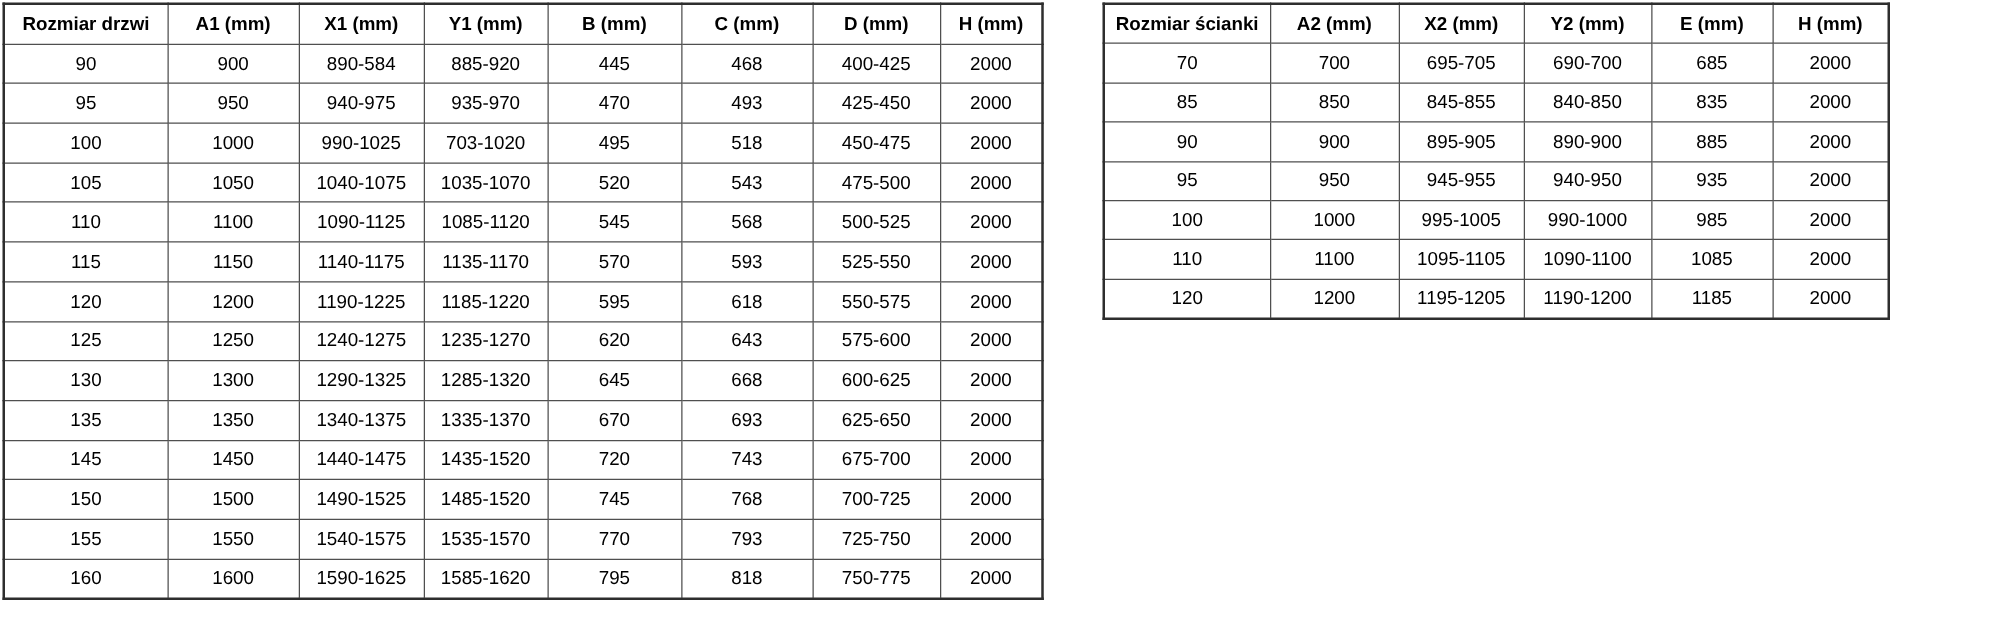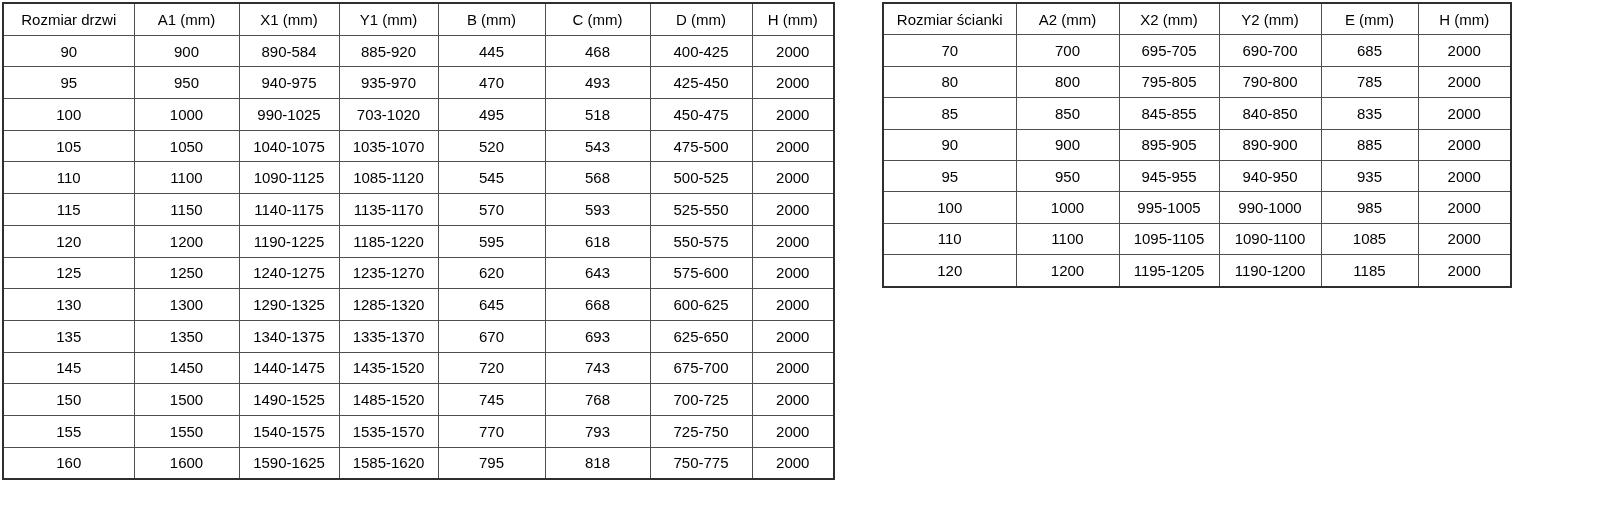--- a/index.html
+++ b/index.html
@@ -28,21 +28,21 @@
     border: 1px solid #4f4f4f;
     padding: 0 2px;
     text-align: center;
     vertical-align: middle;
     color: #000000;
     font-size: 15px;
     white-space: nowrap;
     overflow: hidden;
   }
   table.spec-table th {
-    font-weight: normal;
+    font-weight: bold;
   }
   table.spec-table td {
     font-weight: normal;
   }
   
   table.left-table { left: 2px; width: 831px; }
   table.left-table th, table.left-table td { height: 30.7px; }
   table.left-table col:nth-child(1) { width: 131px; }
   table.left-table col:nth-child(2) { width: 105px; }
   table.left-table col:nth-child(3) { width: 100px; }
@@ -253,28 +253,20 @@
       <tbody>
         <tr>
           <td>70</td>
           <td>700</td>
           <td>695-705</td>
           <td>690-700</td>
           <td>685</td>
           <td>2000</td>
         </tr>
         <tr>
-          <td>80</td>
-          <td>800</td>
-          <td>795-805</td>
-          <td>790-800</td>
-          <td>785</td>
-          <td>2000</td>
-        </tr>
-        <tr>
           <td>85</td>
           <td>850</td>
           <td>845-855</td>
           <td>840-850</td>
           <td>835</td>
           <td>2000</td>
         </tr>
         <tr>
           <td>90</td>
           <td>900</td>

